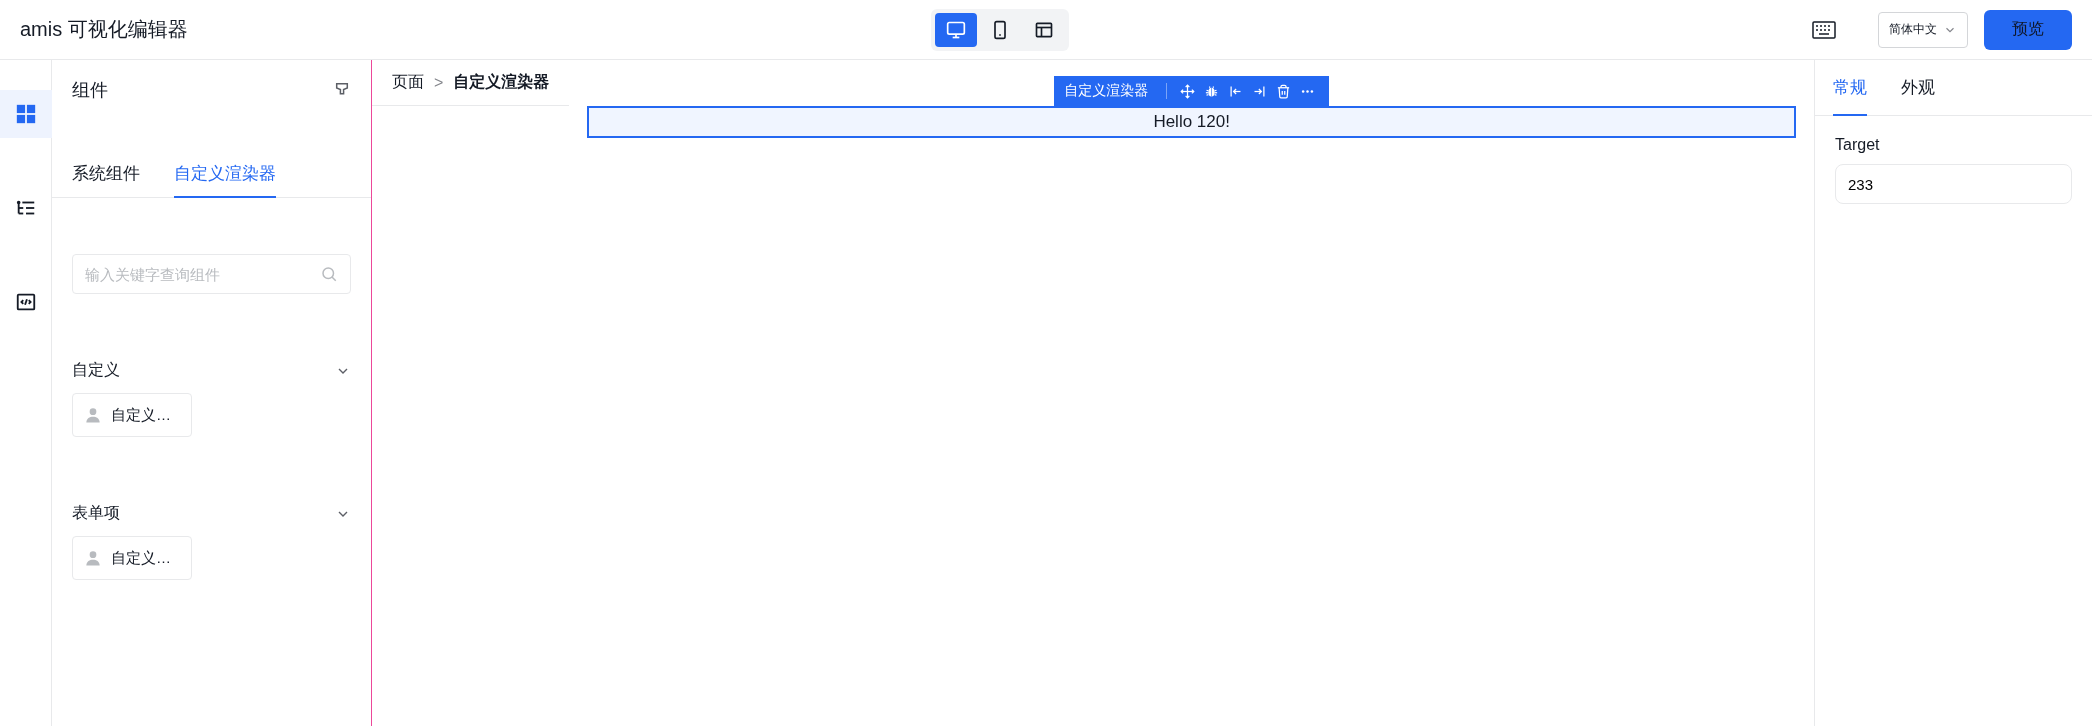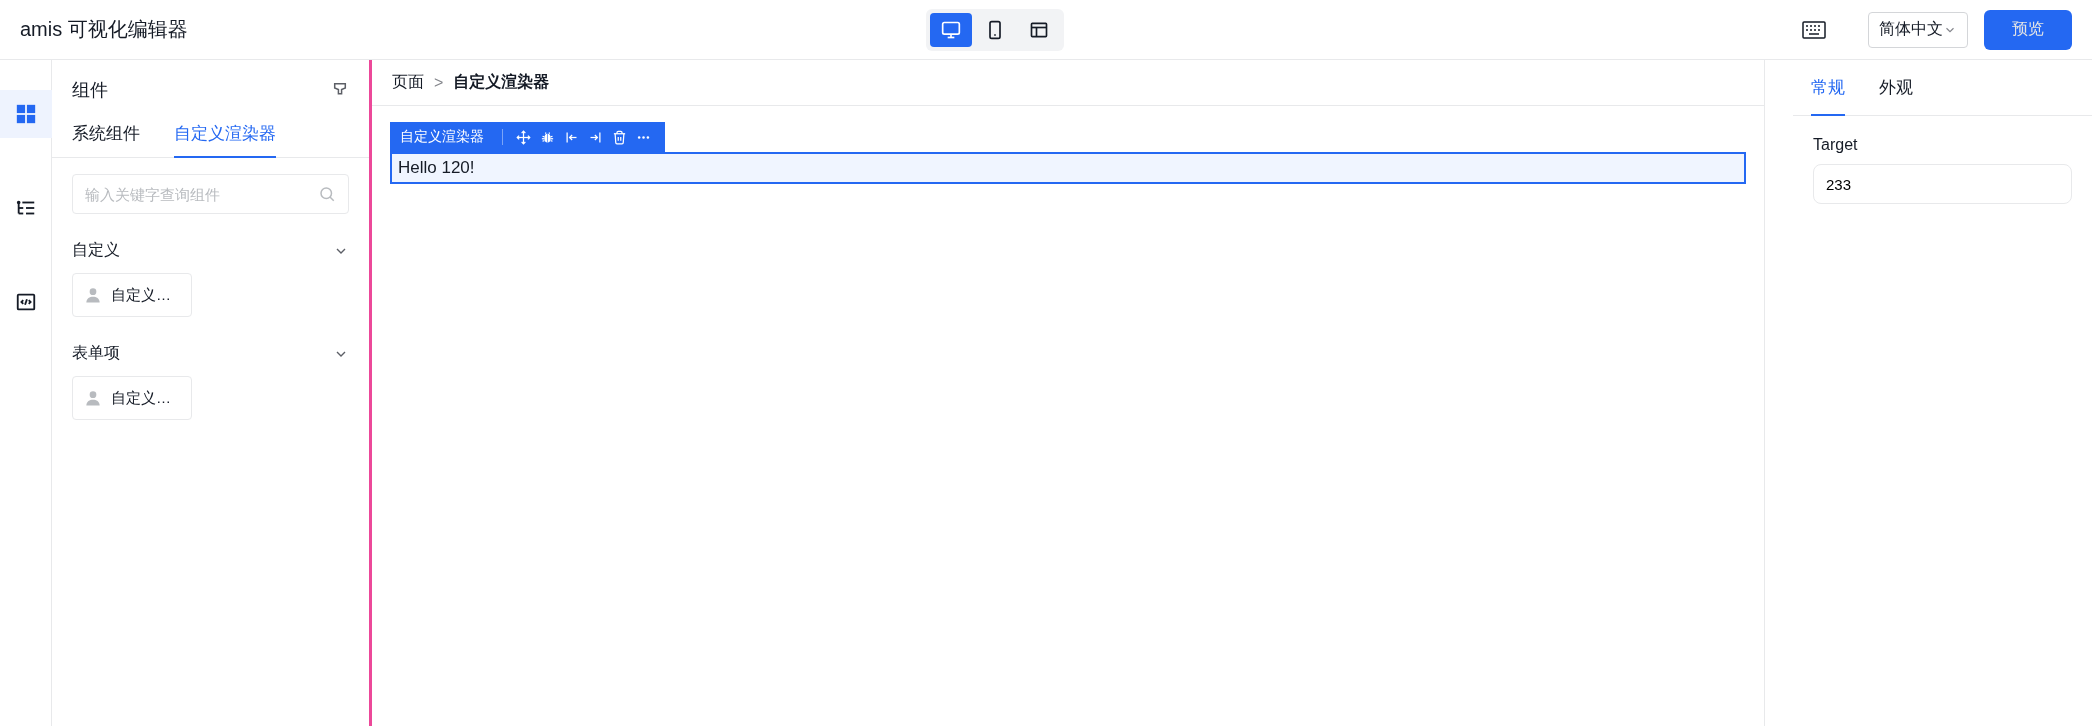--- a/index.html
+++ b/index.html
@@ -8,33 +8,33 @@
   .topbar { height: 60px; border-bottom: 1px solid #e8e9eb; display: flex; align-items: center; padding: 0 20px; }
   .topbar .title { font-size: 20px; font-weight: 500; flex: 0 0 auto; }
   .topbar .center { flex: 1; display: flex; justify-content: center; align-items: center; }
   .device-group { display: flex; background: #f2f3f5; border-radius: 6px; padding: 4px; gap: 2px; }
   .device-btn { width: 42px; height: 34px; border-radius: 4px; display: flex; align-items: center; justify-content: center; cursor: pointer; }
   .device-btn.active { background: #2468f2; color: #fff; }
   .device-btn svg { width: 20px; height: 20px; }
   .topbar .right { display: flex; align-items: center; gap: 16px; }
   .kbd-icon { width: 24px; height: 18px; cursor: pointer; }
   .kbd-icon svg { width: 100%; height: 100%; }
-  .lang-select { height: 36px; padding: 0 10px; border: 1px solid #d4d6d9; border-radius: 4px; display: flex; align-items: center; cursor: pointer; font-size: 16px; margin-left: 26px; }
+  .lang-select { height: 36px; padding: 0 10px; border: 1px solid #d4d6d9; border-radius: 4px; display: flex; align-items: center; gap: 6px; cursor: pointer; font-size: 12px; margin-left: 26px; }
   .lang-select svg { width: 14px; height: 14px; color: #84868c; }
-  .preview-btn { height: 40px; padding: 16px 28px; background: #2468f2; color: #e5e5e5; border-radius: 6px; font-size: 16px; display: flex; align-items: center; cursor: pointer; border: none; }
+  .preview-btn { height: 40px; padding: 16px 28px; background: #2468f2; color: #0f172a; border-radius: 6px; font-size: 16px; display: flex; align-items: center; cursor: pointer; border: none; }
   
   .body { display: flex; height: calc(100vh - 60px); }
   
   .iconbar { width: 52px; border-right: 1px solid #e8e9eb; display: flex; flex-direction: column; align-items: center; padding-top: 30px; gap: 46px; }
   .iconbar .ib { width: 52px; height: 48px; display: flex; align-items: center; justify-content: center; cursor: pointer; }
   .iconbar .ib.active { background: #eef3fe; }
   .iconbar .ib svg { width: 22px; height: 22px; }
   .iconbar .ib.active svg { stroke: #2468f2; fill: #2468f2; }
   
-  .left-panel { width: 320px; border-right: 3px solid #ec4899; display: flex; flex-direction: column; }
+  .left-panel { width: 320px; border-right: 1px solid #ec4899; display: flex; flex-direction: column; gap: 40px; }
   .lp-head { display: flex; align-items: center; justify-content: space-between; padding: 18px 20px 8px; }
   .lp-head h3 { font-size: 18px; font-weight: 500; }
   .pin-icon { cursor: pointer; }
   .pin-icon svg { width: 18px; height: 18px; color: #5c5f66; }
   .lp-tabs { display: flex; padding: 0 20px; border-bottom: 1px solid #e8e9eb; }
   .lp-tab { padding: 12px 0; margin-right: 34px; font-size: 17px; cursor: pointer; position: relative; text-align: right; }
   .lp-tab.active { color: #2468f2; }
   .lp-tab.active::after { content: ""; position: absolute; left: 0; right: 0; bottom: -1px; height: 2px; background: #2468f2; }
   .lp-search { padding: 16px 20px 8px; }
   .lp-search .sbox { height: 40px; border: 1px solid #e8e9eb; border-radius: 4px; display: flex; align-items: center; padding: 0 12px; }
@@ -42,35 +42,35 @@
   .lp-search input::placeholder { color: #b8bbbf; }
   .lp-search svg { width: 18px; height: 18px; color: #b8bbbf; }
   .lp-section { padding: 0 20px; }
   .lp-sec-head { display: flex; align-items: center; justify-content: space-between; padding: 18px 0 12px; cursor: pointer; }
   .lp-sec-head span { font-size: 16px; }
   .lp-sec-head svg { width: 16px; height: 16px; color: #5c5f66; }
   .lp-item { width: 120px; height: 44px; border: 1px solid #e8e9eb; border-radius: 4px; display: flex; align-items: center; padding: 0 10px; gap: 8px; cursor: grab; margin-bottom: 8px; }
   .lp-item svg { width: 20px; height: 20px; color: #b8bbbf; flex-shrink: 0; }
   .lp-item span { font-size: 15px; white-space: nowrap; overflow: hidden; text-overflow: ellipsis; }
   
-  .canvas-area { flex: 1; display: flex; flex-direction: column; }
+  .canvas-area { flex: 1; display: flex; flex-direction: row; text-align: center; }
   .breadcrumb { height: 46px; display: flex; align-items: center; gap: 10px; padding: 0 20px; border-bottom: 1px solid #e8e9eb; font-size: 16px; }
   .breadcrumb .bc { cursor: pointer; }
   .breadcrumb .sep { color: #84868c; }
   .breadcrumb .current { font-weight: 600; }
   .canvas { flex: 1; padding: 16px 18px; }
   .selected-node { position: relative; }
   .node-toolbar { background: #2468f2; color: #fff; height: 30px; display: inline-flex; align-items: center; padding: 0 10px; gap: 0; font-size: 14px; }
   .node-toolbar .nlabel { padding-right: 10px; }
   .node-toolbar .tsep { width: 1px; height: 16px; background: rgba(255,255,255,0.4); margin: 0 8px; }
   .node-toolbar .tb { width: 24px; height: 24px; display: flex; align-items: center; justify-content: center; cursor: pointer; }
   .node-toolbar .tb svg { width: 15px; height: 15px; }
   .node-body { border: 2px solid #2468f2; background: #f0f5ff; padding: 4px 6px; font-size: 17px; }
   
-  .right-panel { width: 328px; border-left: 1px solid #e8e9eb; display: flex; flex-direction: column; padding-left: 28px; }
+  .right-panel { width: 278px; border-left: 1px solid #e8e9eb; display: flex; flex-direction: column; }
   .rp-tabs { display: flex; padding: 0 18px; border-bottom: 1px solid #e8e9eb; }
   .rp-tab { padding: 16px 0; margin-right: 34px; font-size: 17px; cursor: pointer; position: relative; }
   .rp-tab.active { color: #2468f2; }
   .rp-tab.active::after { content: ""; position: absolute; left: 0; right: 0; bottom: -1px; height: 2px; background: #2468f2; }
   .rp-body { padding: 20px; }
   .form-label { font-size: 16px; margin-bottom: 10px; display: block; }
   .form-input { width: 100%; height: 40px; border: 1px solid #e8e9eb; border-radius: 8px; padding: 0 12px; font-size: 15px; outline: none; }
 </style>
 </head>
 <body>

